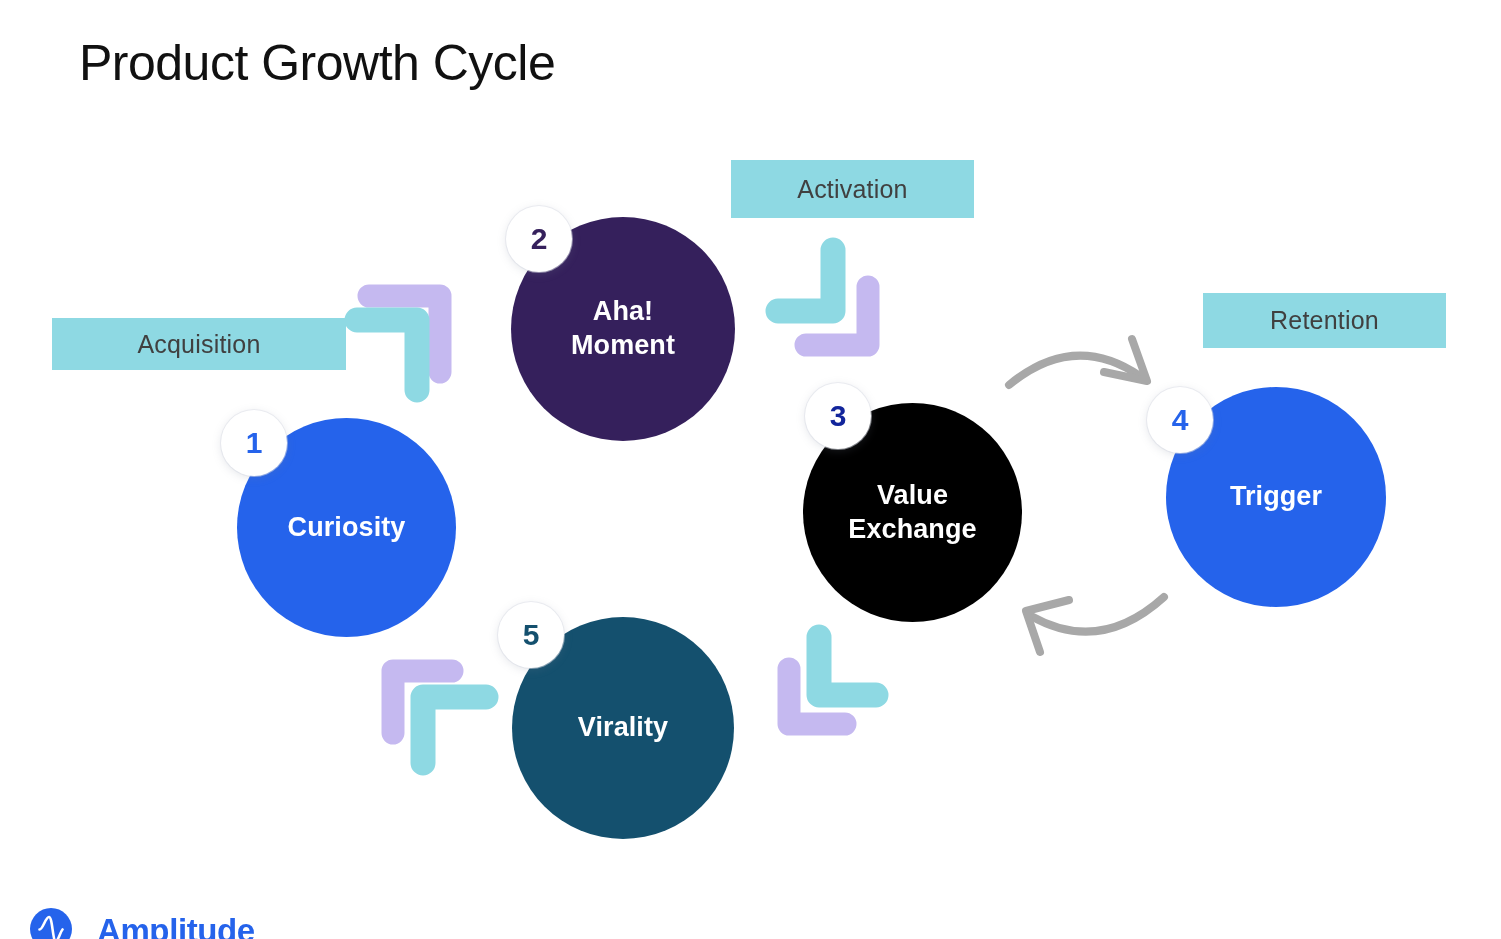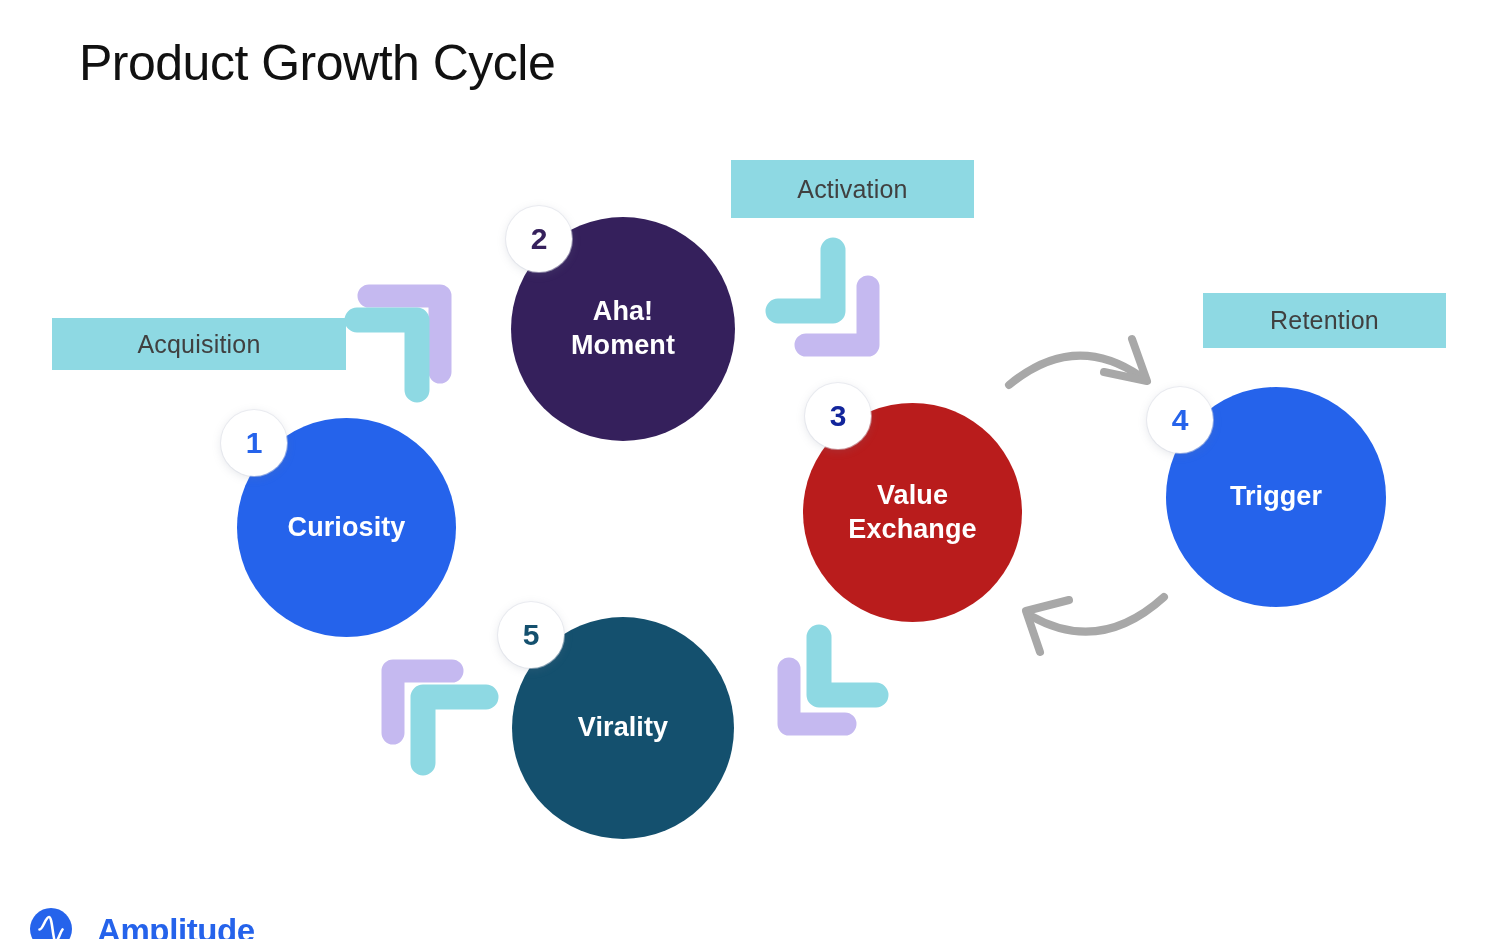--- a/index.html
+++ b/index.html
@@ -52,21 +52,21 @@
     color:#ffffff;
     font-size:27px;
     font-weight:700;
     line-height:1.25;
     letter-spacing:0.1px;
   }
   .node .node-label{padding:0 14px;white-space:pre-line;}
 
   #node-curiosity      {left:237px; top:418px; width:219px;height:219px;background:#2563EB;}
   #node-aha            {left:511px; top:217px; width:224px;height:224px;background:#35205C;}
-  #node-value-exchange {left:803px; top:403px; width:219px;height:219px;background:#b91c1c;}
+  #node-value-exchange {left:803px; top:403px; width:219px;height:219px;background:#000000;}
   #node-trigger        {left:1166px;top:387px; width:220px;height:220px;background:#2563EB;}
   #node-virality       {left:512px; top:617px; width:222px;height:222px;background:#14506E;}
 
   
   .badge{
     position:absolute;
     width:66px;height:66px;border-radius:50%;
     background:#ffffff;
     box-shadow:0 2px 10px rgba(120,130,150,0.20), 0 0 0 1px rgba(230,232,238,0.55);
     display:flex;align-items:center;justify-content:center;

